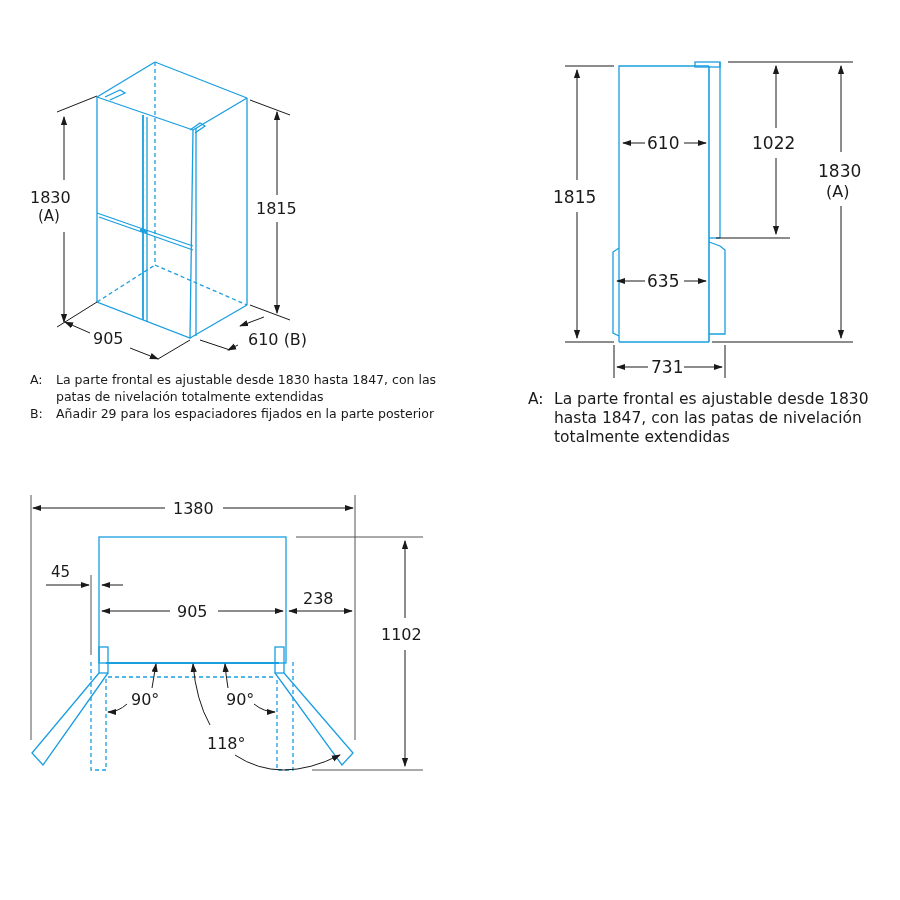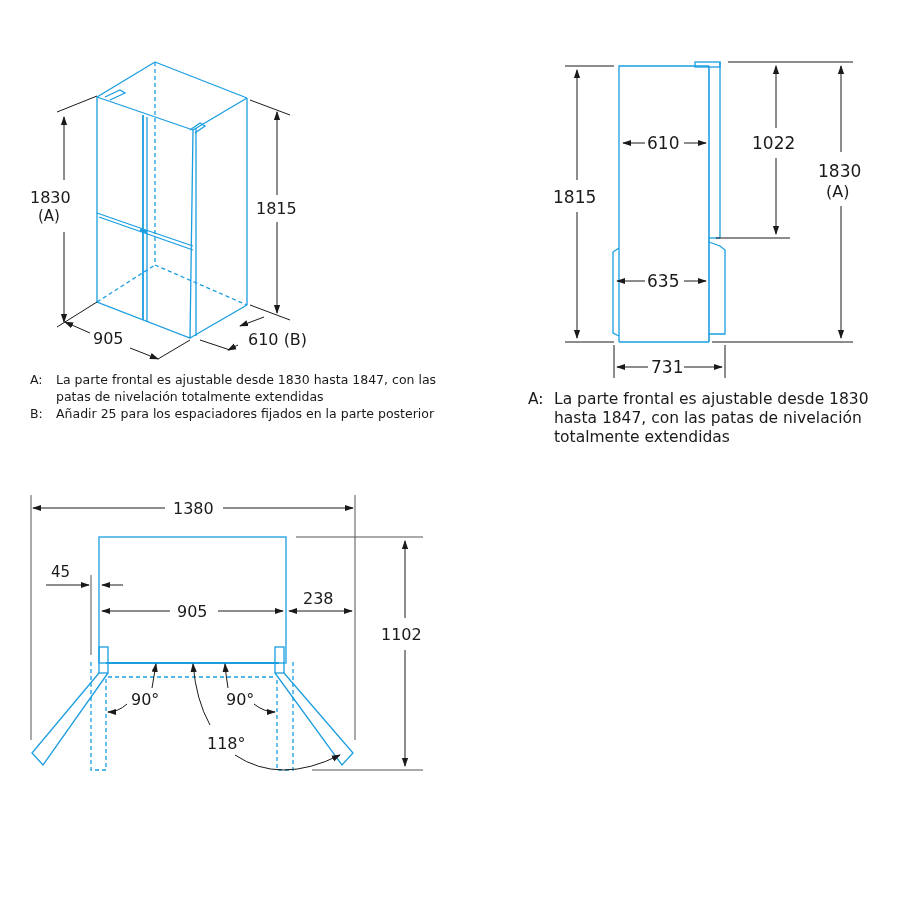--- a/index.html
+++ b/index.html
@@ -162,21 +162,21 @@
   </g>
 </svg>
 
 <div class="note note1">
   <div class="row">
     <span class="key">A:</span>
     <span>La parte frontal es ajustable desde 1830 hasta 1847, con las patas de nivelación totalmente extendidas</span>
   </div>
   <div class="row">
     <span class="key">B:</span>
-    <span>Añadir 25 para los espaciadores fijados en la parte posterior</span>
+    <span>Añadir 29 para los espaciadores fijados en la parte posterior</span>
   </div>
 </div>
 
 <div class="note note2">
   <div class="row">
     <span class="key2">A:</span>
     <span>La parte frontal es ajustable desde 1830 hasta 1847, con las patas de nivelación totalmente extendidas</span>
   </div>
 </div>
 

